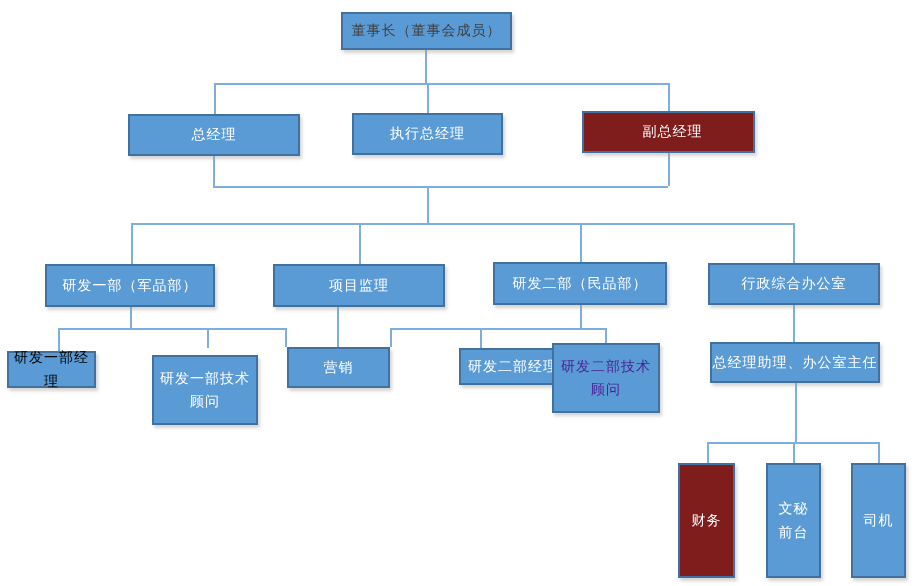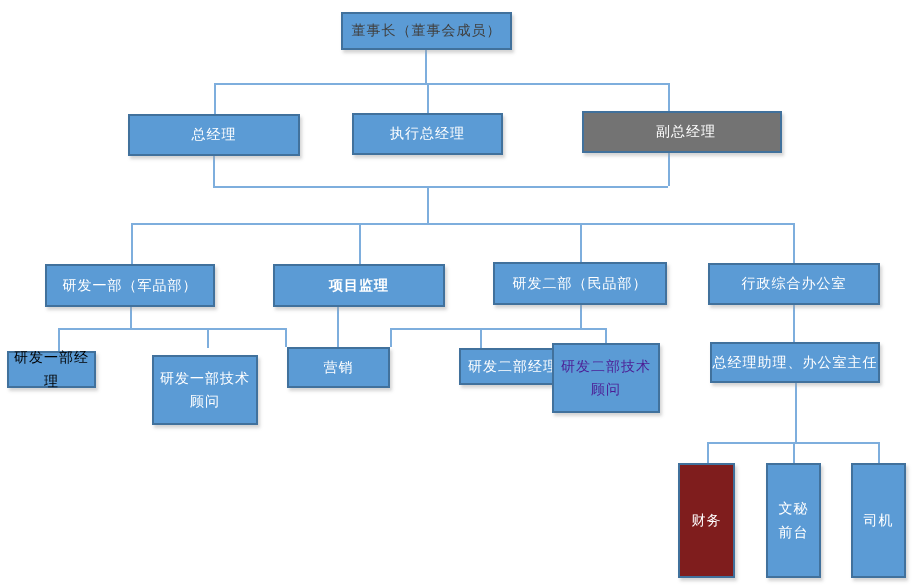--- a/index.html
+++ b/index.html
@@ -63,23 +63,23 @@
       <div class="conn v" style="left: 795px; top: 383px; background: rgb(126, 174, 221); height: 59px;"></div>
       <div class="conn h" style="left: 707px; top: 442px; background: rgb(126, 174, 221); width: 171px;"></div>
       <div class="conn v" style="left: 707px; top: 442px; background: rgb(126, 174, 221); height: 21px;"></div>
       <div class="conn v" style="left: 793px; top: 442px; background: rgb(126, 174, 221); height: 21px;"></div>
       <div class="conn v" style="left: 878px; top: 442px; background: rgb(126, 174, 221); height: 21px;"></div>
     </div>
   <div id="node-layer">
       <div class="org-node" style="left: 341px; top: 12px; width: 171px; height: 38px; background: rgb(91, 155, 213); border: 2px solid rgb(65, 113, 156); color: #404040;">董事长（董事会成员）</div>
       <div class="org-node" style="left: 128px; top: 114px; width: 172px; height: 42px; background: rgb(91, 155, 213); border: 2px solid rgb(65, 113, 156); color: rgb(255, 255, 255);">总经理</div>
       <div class="org-node" style="left: 352px; top: 113px; width: 151px; height: 42px; background: rgb(91, 155, 213); border: 2px solid rgb(65, 113, 156); color: rgb(255, 255, 255);">执行总经理</div>
-      <div class="org-node" style="left: 582px; top: 111px; width: 200px; height: 42px; background: #737373; border: 2px solid rgb(65, 113, 156); color: rgb(255, 255, 255); padding-left: 8px;">副总经理</div>
+      <div class="org-node" style="left: 582px; top: 111px; width: 173px; height: 42px; background: #7f1d1d; border: 2px solid rgb(65, 113, 156); color: rgb(255, 255, 255); padding-left: 8px;">副总经理</div>
       <div class="org-node" style="left: 45px; top: 264px; width: 170px; height: 43px; background: rgb(91, 155, 213); border: 2px solid rgb(65, 113, 156); color: rgb(255, 255, 255);">研发一部（军品部）</div>
-      <div class="org-node" style="left: 273px; top: 264px; width: 172px; height: 43px; background: rgb(91, 155, 213); border: 2px solid rgb(65, 113, 156); color: rgb(255, 255, 255); font-weight: bold;">项目监理</div>
+      <div class="org-node" style="left: 273px; top: 264px; width: 172px; height: 43px; background: rgb(91, 155, 213); border: 2px solid rgb(65, 113, 156); color: rgb(255, 255, 255);">项目监理</div>
       <div class="org-node" style="left: 493px; top: 262px; width: 174px; height: 43px; background: rgb(91, 155, 213); border: 2px solid rgb(65, 113, 156); color: rgb(255, 255, 255);">研发二部（民品部）</div>
       <div class="org-node" style="left: 708px; top: 263px; width: 172px; height: 42px; background: rgb(91, 155, 213); border: 2px solid rgb(65, 113, 156); color: rgb(255, 255, 255);">行政综合办公室</div>
       <div class="org-node" style="left: 7px; top: 351px; width: 89px; height: 37px; background: rgb(91, 155, 213); border: 2px solid rgb(65, 113, 156); color: #000000;">研发一部经理</div>
       <div class="org-node" style="left: 152px; top: 348px; width: 106px; height: 70px; background: rgb(91, 155, 213); border: 2px solid rgb(65, 113, 156); color: rgb(255, 255, 255); margin-top: 7px;">研发一部技术
 顾问</div>
       <div class="org-node" style="left: 287px; top: 347px; width: 103px; height: 41px; background: rgb(91, 155, 213); border: 2px solid rgb(65, 113, 156); color: rgb(255, 255, 255);">营销</div>
       <div class="org-node" style="left: 425px; top: 348px; width: 108px; height: 37px; background: rgb(91, 155, 213); border: 2px solid rgb(65, 113, 156); color: rgb(255, 255, 255); margin-left: 34px;">研发二部经理</div>
       <div class="org-node" style="left: 552px; top: 343px; width: 108px; height: 70px; background: rgb(91, 155, 213); border: 2px solid rgb(65, 113, 156); color: #4c1d95;">研发二部技术
 顾问</div>
       <div class="org-node" style="left: 710px; top: 342px; width: 170px; height: 41px; background: rgb(91, 155, 213); border: 2px solid rgb(65, 113, 156); color: rgb(255, 255, 255);">总经理助理、办公室主任</div>

